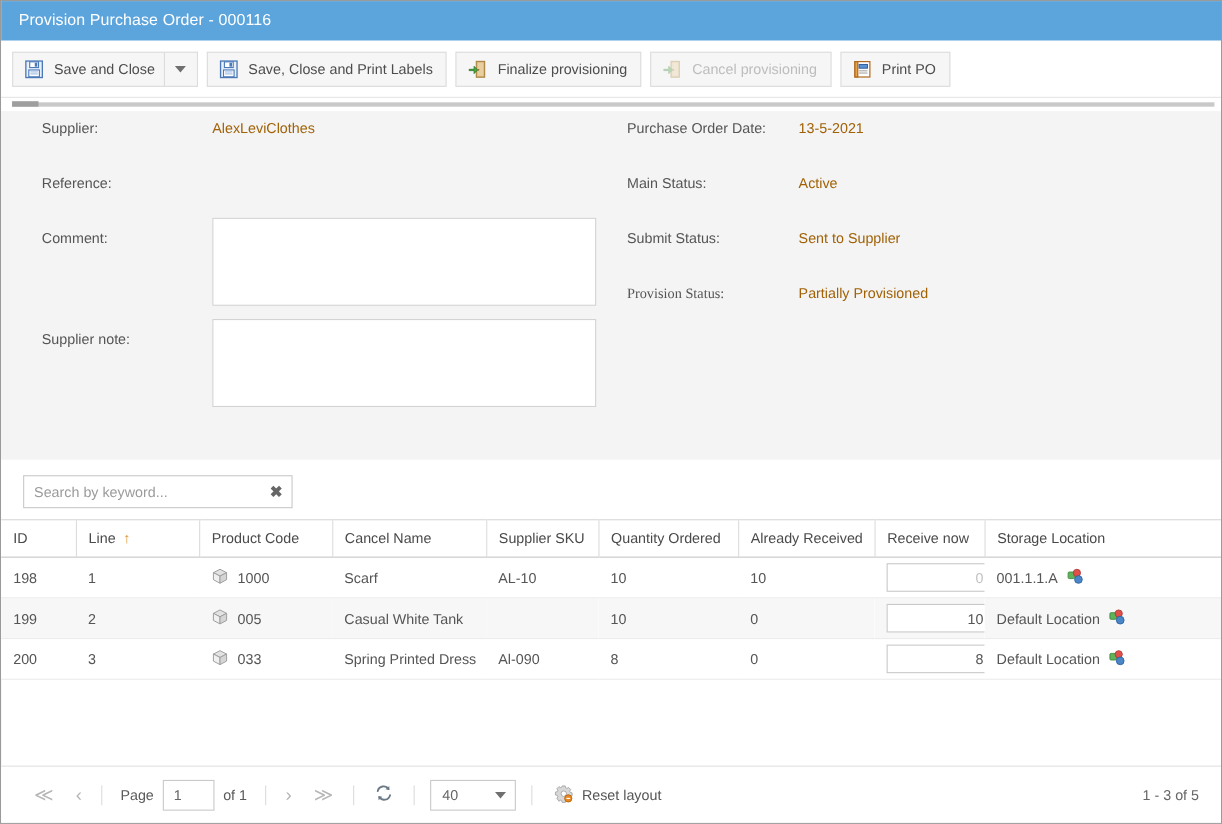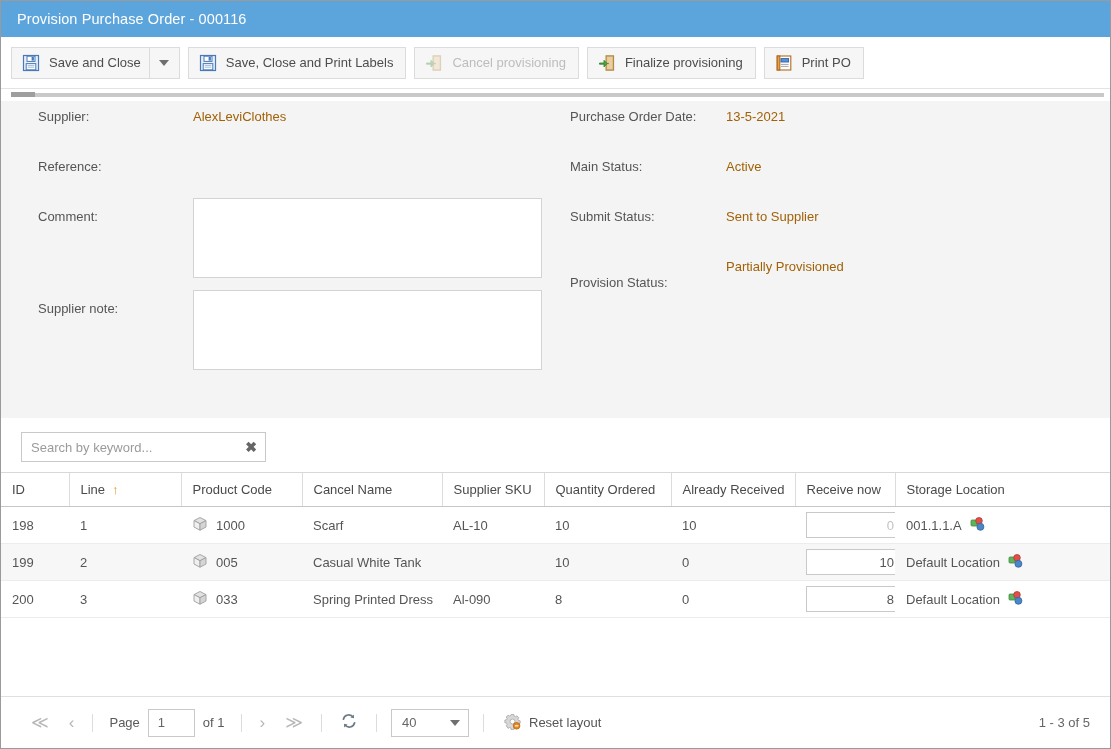--- a/index.html
+++ b/index.html
@@ -329,42 +329,42 @@
           <rect x="5" y="2.2" width="8" height="5.2" fill="#ffffff" stroke="#4a79b8" stroke-width="1"></rect>
           <rect x="9.6" y="3" width="2.3" height="3.6" fill="#4a79b8"></rect>
           <rect x="4.2" y="9.6" width="9.6" height="6.2" fill="#ffffff" stroke="#4a79b8" stroke-width="1"></rect>
           <line x1="5.6" y1="11.4" x2="12.4" y2="11.4" stroke="#8fb4de" stroke-width="0.9"></line>
           <line x1="5.6" y1="13.2" x2="12.4" y2="13.2" stroke="#8fb4de" stroke-width="0.9"></line>
         </svg>
       </span>
       <span class="lbl">Save, Close and Print Labels</span>
     </div>
 
+    <div class="tbtn">
+      <span class="icn">
+        <svg viewBox="0 0 18 18" width="18" height="18">
+          <rect x="8" y="1.8" width="7.6" height="14.4" fill="#d9b57c" stroke="#a9843f" stroke-width="1"></rect>
+          <rect x="9.2" y="3" width="5.2" height="12" fill="#e9cf9f"></rect>
+          <circle cx="10" cy="9.5" r="0.8" fill="#8a6a2e"></circle>
+          <path d="M1.5 9 L6 9 L6 6.3 L9.2 9.6 L6 12.9 L6 10.2 L1.5 10.2 Z" fill="#4aa542" stroke="#2f7d2a" stroke-width="0.8" stroke-linejoin="round"></path>
+        </svg>
+      </span>
+      <span class="lbl">Finalize provisioning</span>
+    </div>
+
     <div class="tbtn disabled">
       <span class="icn">
         <svg viewBox="0 0 18 18" width="18" height="18" opacity="0.35">
           <rect x="8" y="1.8" width="7.6" height="14.4" fill="#d9b57c" stroke="#a9843f" stroke-width="1"></rect>
           <rect x="9.2" y="3" width="5.2" height="12" fill="#e9cf9f"></rect>
           <circle cx="10" cy="9.5" r="0.8" fill="#8a6a2e"></circle>
           <path d="M1.5 9 L6 9 L6 6.3 L9.2 9.6 L6 12.9 L6 10.2 L1.5 10.2 Z" fill="#4aa542" stroke="#2f7d2a" stroke-width="0.8" stroke-linejoin="round"></path>
         </svg>
       </span>
       <span class="lbl">Cancel provisioning</span>
-    </div>
-
-    <div class="tbtn">
-      <span class="icn">
-        <svg viewBox="0 0 18 18" width="18" height="18">
-          <rect x="8" y="1.8" width="7.6" height="14.4" fill="#d9b57c" stroke="#a9843f" stroke-width="1"></rect>
-          <rect x="9.2" y="3" width="5.2" height="12" fill="#e9cf9f"></rect>
-          <circle cx="10" cy="9.5" r="0.8" fill="#8a6a2e"></circle>
-          <path d="M1.5 9 L6 9 L6 6.3 L9.2 9.6 L6 12.9 L6 10.2 L1.5 10.2 Z" fill="#4aa542" stroke="#2f7d2a" stroke-width="0.8" stroke-linejoin="round"></path>
-        </svg>
-      </span>
-      <span class="lbl">Finalize provisioning</span>
     </div>
 
     <div class="tbtn">
       <span class="icn">
         <svg viewBox="0 0 18 18" width="18" height="18">
           <rect x="2.2" y="2" width="13.6" height="14" fill="#ffffff" stroke="#b06a20" stroke-width="1.1"></rect>
           <rect x="2.2" y="2" width="2.6" height="14" fill="#e8a24a" stroke="#b06a20" stroke-width="1.1"></rect>
           <rect x="6" y="4.6" width="7.6" height="3.4" fill="#5a93d4" stroke="#2f5f9e" stroke-width="0.9"></rect>
           <line x1="6" y1="10.4" x2="13.6" y2="10.4" stroke="#9a9a9a" stroke-width="0.9"></line>
           <line x1="6" y1="12.4" x2="13.6" y2="12.4" stroke="#9a9a9a" stroke-width="0.9"></line>
@@ -420,21 +420,21 @@
       <span class="fvalue">Active</span>
     </div>
 
     <div class="frow" style="left:569px; top:108px;">
       <span class="flabel">Submit Status:</span>
     </div>
     <div class="frow" style="left:725px; top:108px;">
       <span class="fvalue">Sent to Supplier</span>
     </div>
 
-    <div class="frow" style="left:569px; top:174px;">
+    <div class="frow" style="left:569px; top:158px;font-family:Liberation Serif, serif;">
       <span class="flabel">Provision Status:</span>
     </div>
     <div class="frow" style="left:725px; top:158px;">
       <span class="fvalue">Partially Provisioned</span>
     </div>
 
   </div>
 
   <div class="grid-area">
 

